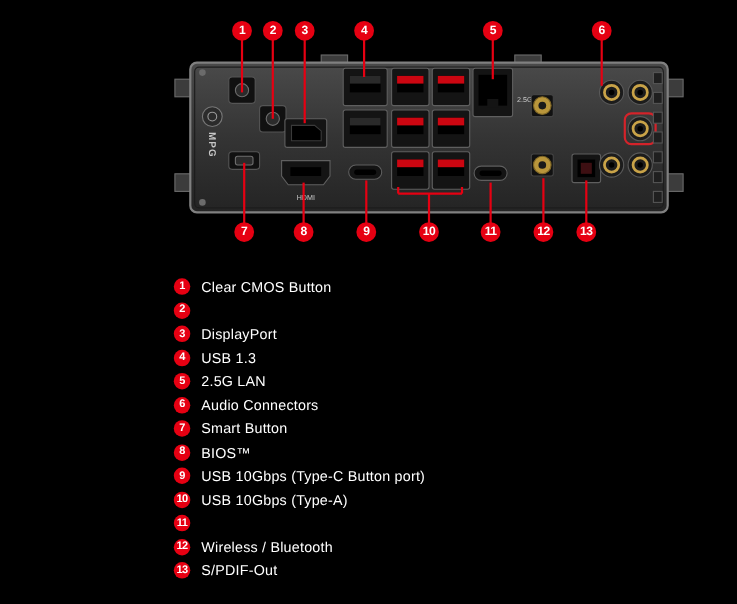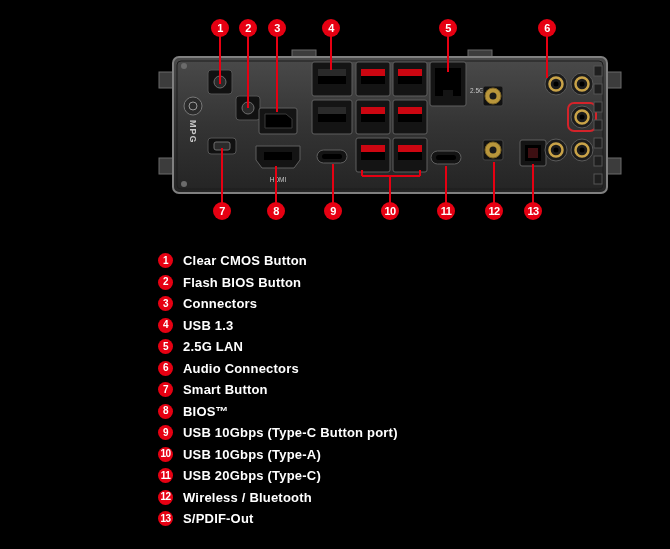--- a/index.html
+++ b/index.html
@@ -14,21 +14,21 @@
     display:flex;align-items:center;justify-content:center;line-height:1;
     letter-spacing:-0.5px;
   }
   .legend{position:absolute;left:158px;top:250px;}
   .lrow{display:flex;align-items:center;height:21.5px;}
   .lbadge{
     flex:none;width:15px;height:15px;border-radius:50%;background:#e60012;
     color:#fff;font-size:10px;font-weight:700;display:flex;align-items:center;
     justify-content:center;line-height:1;margin-right:10px;letter-spacing:-0.5px;
   }
-  .llabel{color:#fff;font-size:13px;font-weight:700;white-space:nowrap;letter-spacing:0.2px;}
+  .llabel{color:#fff;font-size:13px;font-weight:400;white-space:nowrap;letter-spacing:0.2px;}
 </style>
 </head>
 <body>
 
 <div class="stage">
 
   <svg class="panel-svg" width="670" height="245" viewBox="0 0 670 245">
     <defs>
       <linearGradient id="plateG" x1="0" y1="0" x2="0" y2="1">
         <stop offset="0" stop-color="#4a4a4a"></stop>
@@ -210,25 +210,24 @@
   <div class="badge" style="left:485px;top:202px">12</div>
   <div class="badge" style="left:524px;top:202px">13</div>
 
   <div class="legend">
     <div class="lrow">
       <span class="lbadge">1</span>
       <span class="llabel">Clear CMOS Button</span>
     </div>
     <div class="lrow">
       <span class="lbadge">2</span>
-      <span class="llabel">Flash BIOS Button</span>
     </div>
     <div class="lrow">
       <span class="lbadge">3</span>
-      <span class="llabel">Connectors</span>
+      <span class="llabel">DisplayPort</span>
     </div>
     <div class="lrow">
       <span class="lbadge">4</span>
       <span class="llabel">USB 1.3</span>
     </div>
     <div class="lrow">
       <span class="lbadge">5</span>
       <span class="llabel">2.5G LAN</span>
     </div>
     <div class="lrow">
@@ -246,21 +245,20 @@
     <div class="lrow">
       <span class="lbadge">9</span>
       <span class="llabel">USB 10Gbps (Type-C Button port)</span>
     </div>
     <div class="lrow">
       <span class="lbadge">10</span>
       <span class="llabel">USB 10Gbps (Type-A)</span>
     </div>
     <div class="lrow">
       <span class="lbadge">11</span>
-      <span class="llabel">USB 20Gbps (Type-C)</span>
     </div>
     <div class="lrow">
       <span class="lbadge">12</span>
       <span class="llabel">Wireless / Bluetooth</span>
     </div>
     <div class="lrow">
       <span class="lbadge">13</span>
       <span class="llabel">S/PDIF-Out</span>
     </div>
   </div>

